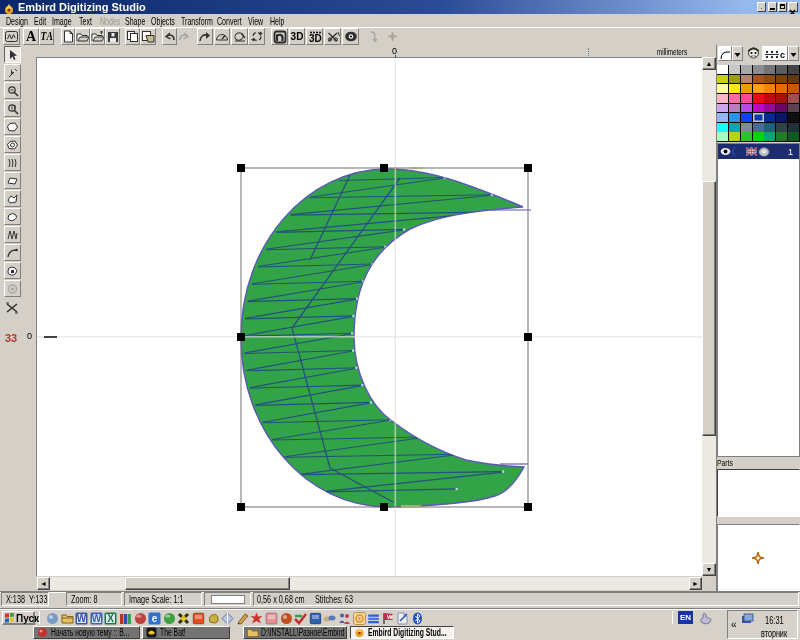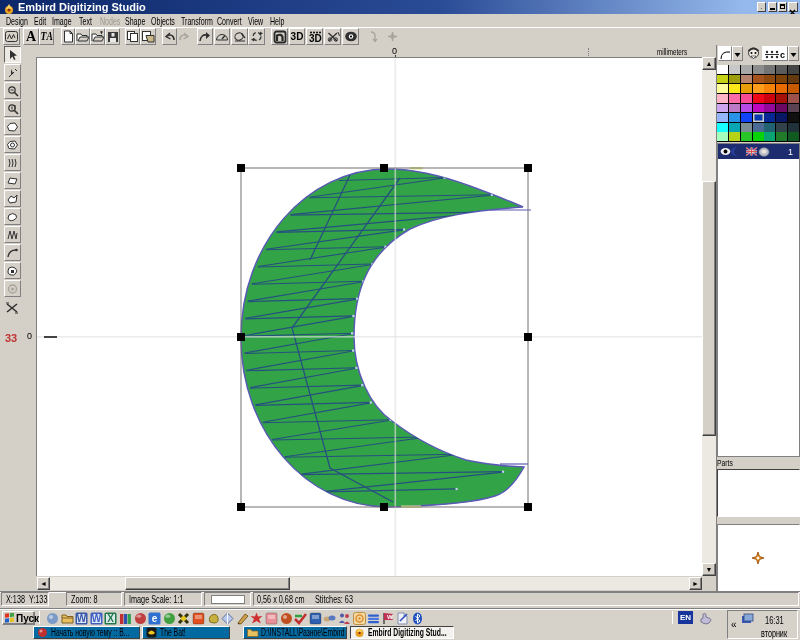--- a/index.html
+++ b/index.html
@@ -4,21 +4,21 @@
 html,body{width:800px;height:640px;overflow:hidden;}
 body{font-family:"Liberation Sans",sans-serif;background:#d4d0c8;position:relative;}
 .abs{position:absolute;}
 .raised{border:1px solid;border-color:#ffffff #808080 #808080 #ffffff;}
 .sunken{border:1px solid;border-color:#808080 #ffffff #ffffff #808080;}
 .tbtn{position:absolute;top:28px;height:17px;background:#d4d0c8;border:1px solid;border-color:#ffffff #808080 #808080 #ffffff;display:flex;align-items:center;justify-content:center;}
 .ltbtn{position:absolute;left:4px;width:17px;height:17px;background:#d4d0c8;border:1px solid;border-color:#ffffff #808080 #808080 #ffffff;display:flex;align-items:center;justify-content:center;}
 .sbarr{position:absolute;background:#d4d0c8;border:1px solid;border-color:#ffffff #404040 #404040 #ffffff;box-shadow:inset -1px -1px 0 #808080;display:flex;align-items:center;justify-content:center;font-size:7px;color:#000;}
 .statuspanel{position:absolute;top:592px;height:14px;border:1px solid;border-color:#808080 #ffffff #ffffff #808080;font-size:11px;color:#000;padding-left:4px;line-height:13px;}
 .qicon{position:absolute;top:611px;width:13px;height:13px;border-radius:2px;}
-.taskbtn{position:absolute;top:626px;height:13px;background:#0369a1;border:1px solid;border-color:#ffffff #404040 #404040 #ffffff;font-size:10px;line-height:11px;color:#000;padding-left:3px;white-space:nowrap;overflow:hidden;}
+.taskbtn{position:absolute;top:626px;height:13px;background:#737373;border:1px solid;border-color:#ffffff #404040 #404040 #ffffff;font-size:10px;line-height:11px;color:#000;padding-left:3px;white-space:nowrap;overflow:hidden;}
 </style></head>
 <body>
 
 <div class="abs" style="left:0;top:0;width:800px;height:14px;background:linear-gradient(90deg,#0c2769 0%,#2a4b96 55%,#95b9ec 93%);"></div>
 <div class="abs" style="left:3px;top:1px;width:12px;height:12px;">
 <svg width="12" height="12">
       <circle cx="6" cy="7" r="4" fill="#e8a020"></circle>
       <path d="M3 6 L6 1 L9 6 Z" fill="#f8d060"></path>
       <circle cx="6" cy="7" r="1.5" fill="#903010"></circle>
     </svg>

